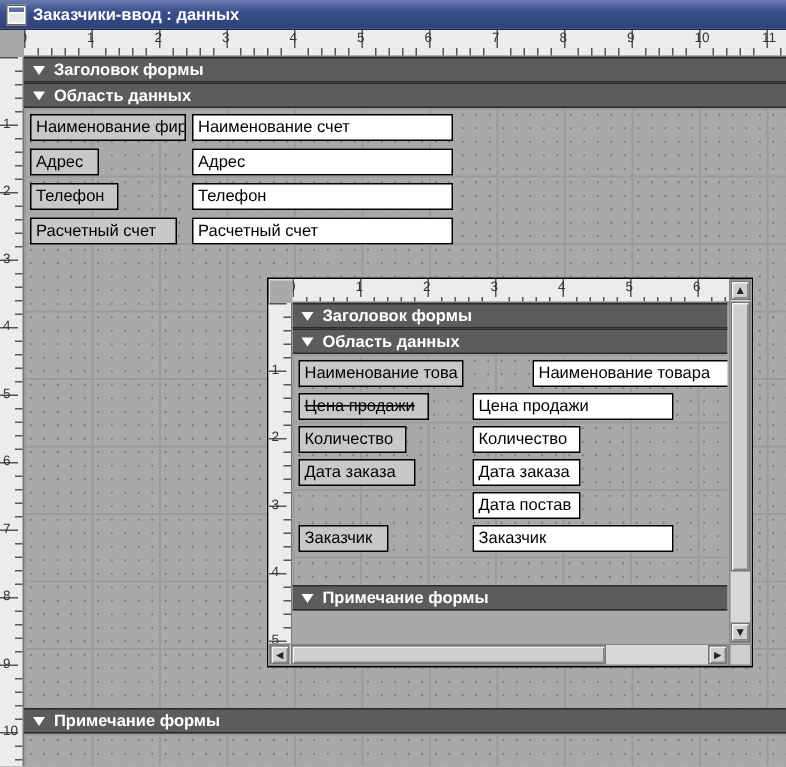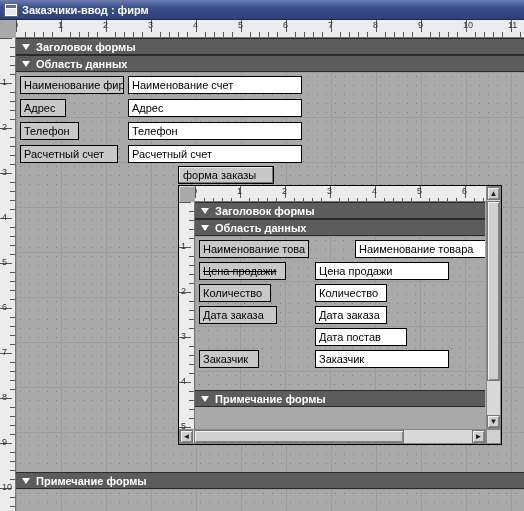--- a/index.html
+++ b/index.html
@@ -181,21 +181,21 @@
     position:absolute; top:0; height:13px;
     background:#cfcfcf; border:1px solid #777;
     box-shadow: inset 1px 1px 0 #f2f2f2, inset -1px -1px 0 #888;
   }
 </style>
 </head>
 <body>
 
 <div class="titlebar">
   <div class="sysicon"></div>
-  <span>Заказчики-ввод : фирм</span>
+  <span>Заказчики-ввод : данных</span>
 </div>
 
 <div class="designer">
 
   <div class="hruler" id="hruler-outer">
       <div class="tick" style="left: 0px;"></div>
       <div class="tlabel" style="left: 0px;">0</div>
       <div class="tickmin" style="left: 9px;"></div>
       <div class="tickmin" style="left: 18px;"></div>
       <div class="tickmin" style="left: 27px;"></div>
@@ -346,23 +346,20 @@
       <span class="handle">
         <svg width="12" height="12">
             <polygon points="2,3 10,3 6,9" fill="#fff"></polygon>
           </svg>
       </span>
       <span class="section-label">Область данных</span>
     </div>
 
     <div class="detail d-outer" id="outer-detail">
 
-      <div class="subform-label" style="left:162px; top:94px; width:96px;">
-        <span>форма заказы</span>
-      </div>
 
       <div class="subform" style="left:162px; top:113px; width:324px; height:260px;">
         <div class="hruler" id="hruler-inner">
             <div class="tick" style="left: 0px;"></div>
             <div class="tlabel" style="left: 0px;">0</div>
             <div class="tickmin" style="left: 9px;"></div>
             <div class="tickmin" style="left: 18px;"></div>
             <div class="tickmin" style="left: 27px;"></div>
             <div class="tickmin" style="left: 36px;"></div>
             <div class="tick" style="left: 45px;"></div>
@@ -456,21 +453,21 @@
 
           <div class="detail d-inner" id="inner-detail">
               <div class="lbl" style="left: 4px; top: 4px; width: 110px;">Наименование това</div>
               <div class="fld" style="left: 120px; top: 4px; width: 134px; margin-left: 40px;">Наименование товара</div>
               <div class="lbl" style="left: 4px; top: 26px; width: 87px; text-decoration: line-through;">Цена продажи</div>
               <div class="fld" style="left: 120px; top: 26px; width: 134px;">Цена продажи</div>
               <div class="lbl" style="left: 4px; top: 48px; width: 72px;">Количество</div>
               <div class="fld" style="left: 120px; top: 48px; width: 72px;">Количество</div>
               <div class="lbl" style="left: 4px; top: 70px; width: 78px;">Дата заказа</div>
               <div class="fld" style="left: 120px; top: 70px; width: 72px;">Дата заказа</div>
-              <div class="fld" style="left: 120px; top: 92px; width: 92px;">Дата постав</div>
+              <div class="fld" style="left: 120px; top: 92px; width: 72px;">Дата постав</div>
               <div class="lbl" style="left: 4px; top: 114px; width: 60px;">Заказчик</div>
               <div class="fld" style="left: 120px; top: 114px; width: 134px;">Заказчик</div>
             </div>
 
           <div class="section-bar">
             <span class="handle">
               <svg width="12" height="12">
                   <polygon points="2,3 10,3 6,9" fill="#fff"></polygon>
                 </svg>
             </span>

